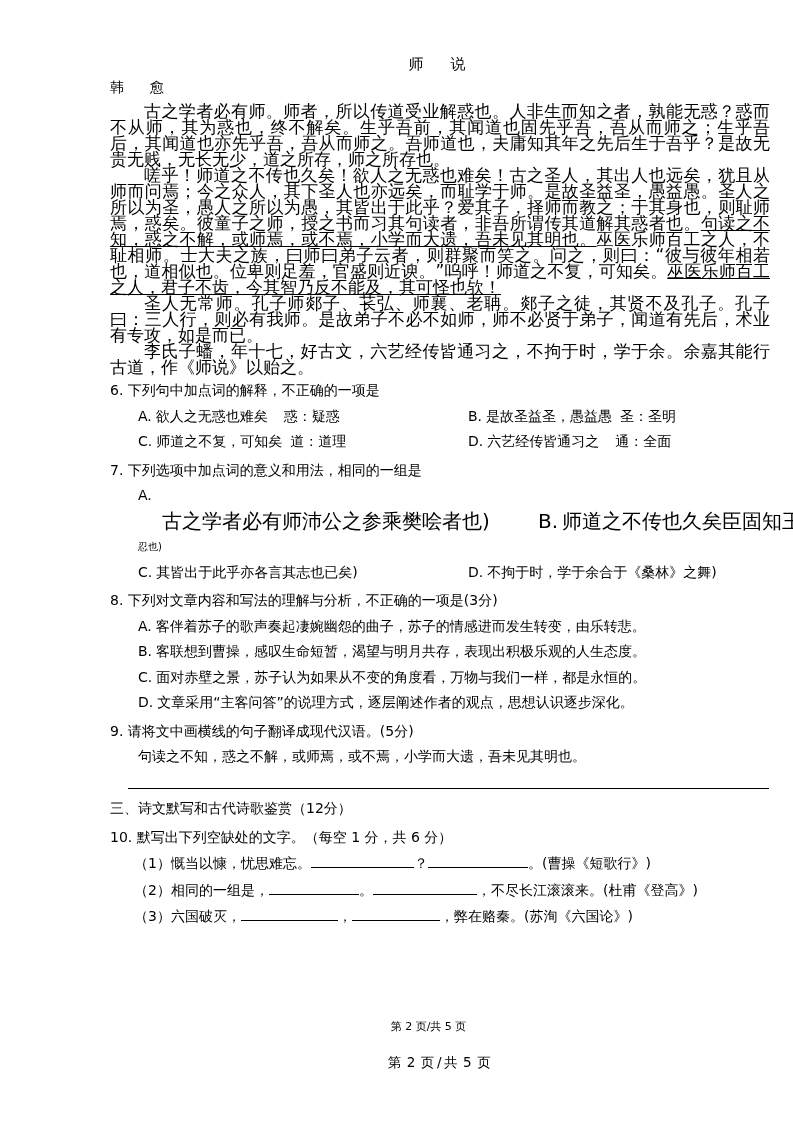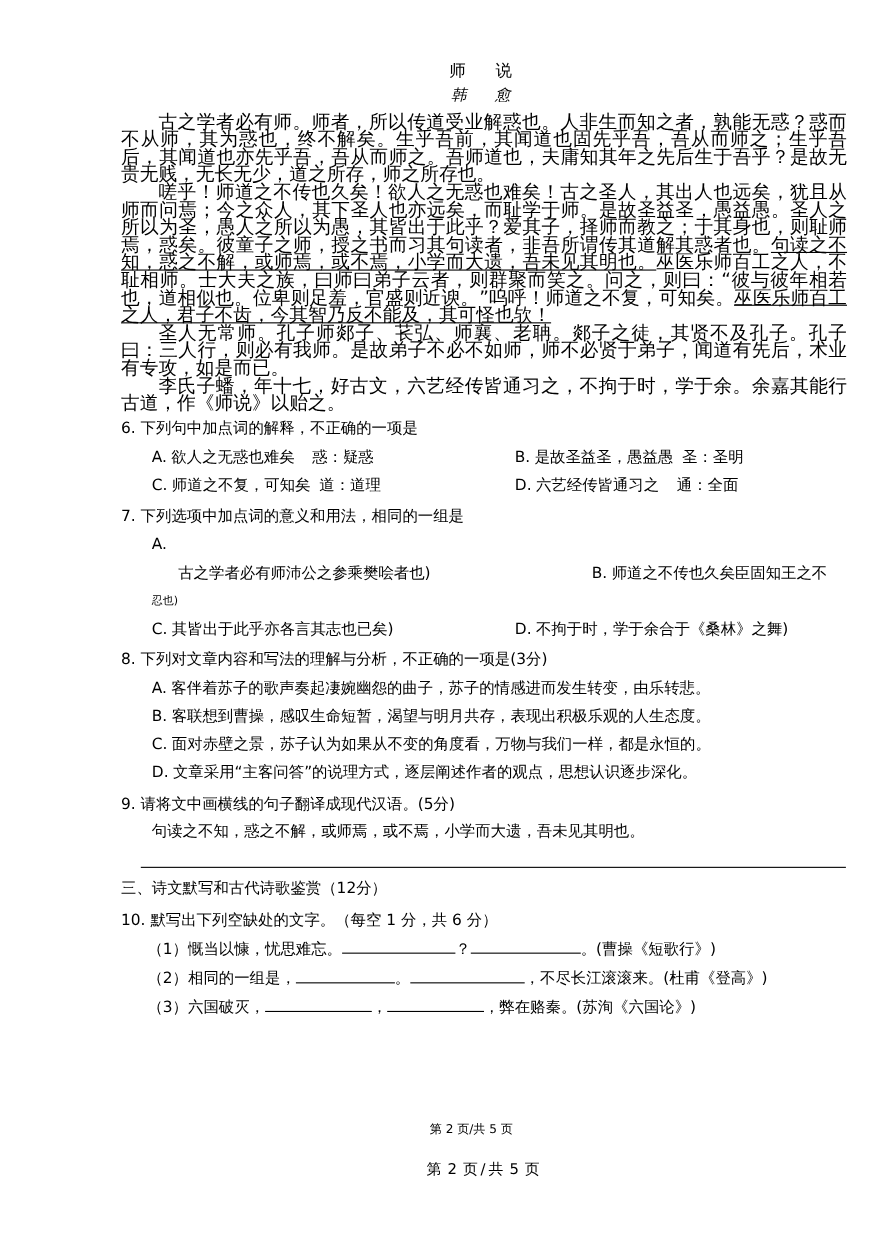--- a/index.html
+++ b/index.html
@@ -33,26 +33,25 @@
 
   
   .title-line {
     text-align: center;
     font-size: 15px;
     line-height: 24px;
     letter-spacing: 6px;
     font-weight: 400;
   }
   .author-line {
-    text-align: center;
+    text-align: left;
     font-size: 14px;
     line-height: 23px;
     letter-spacing: 6px;
     margin-bottom: 4px;
-    font-style: italic;
   }
 
   
   .passage {
     font-size: 17px;
     line-height: 16px;
     text-align: justify;
     text-justify: inter-ideograph;
     margin: 0;
     text-indent: 2em;
@@ -94,21 +93,21 @@
   .gap-xs { display: inline-block; width: 8px; }
 
   
   .q7-a-label {
     padding-left: 28px;
     font-size: 14px;
     line-height: 25.5px;
   }
   .q7-ab {
     display: flex;
-    font-size: 14px;
+    font-size: 20px;
     line-height: 25.5px;
     padding-left: 52px;
     align-items: center;
   }
   .q7-ab .left { width: 376px; flex: 0 0 376px; white-space: nowrap; }
   .q7-ab .right { white-space: nowrap; }
   .q7-btail {
     padding-left: 28px;
     font-size: 10px;
     line-height: 25.5px;

